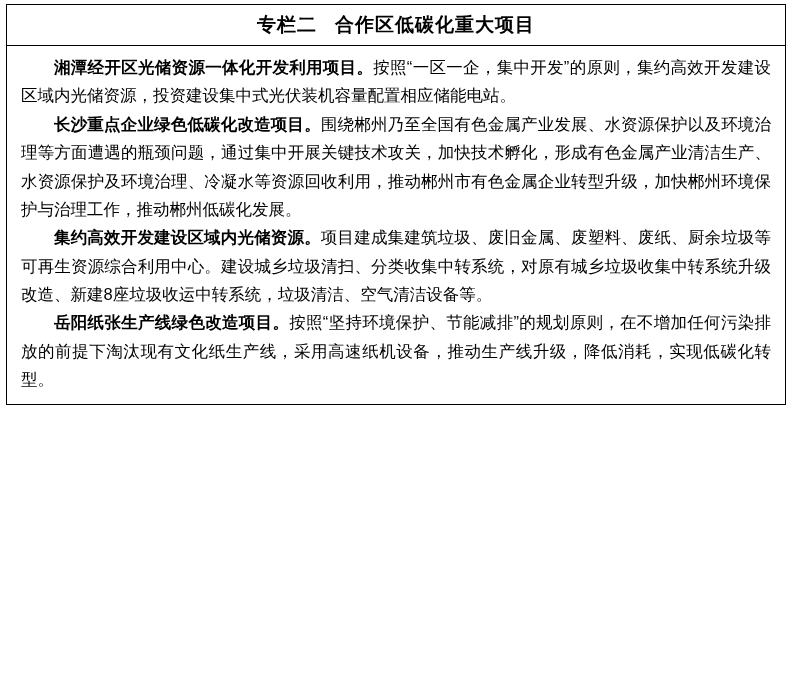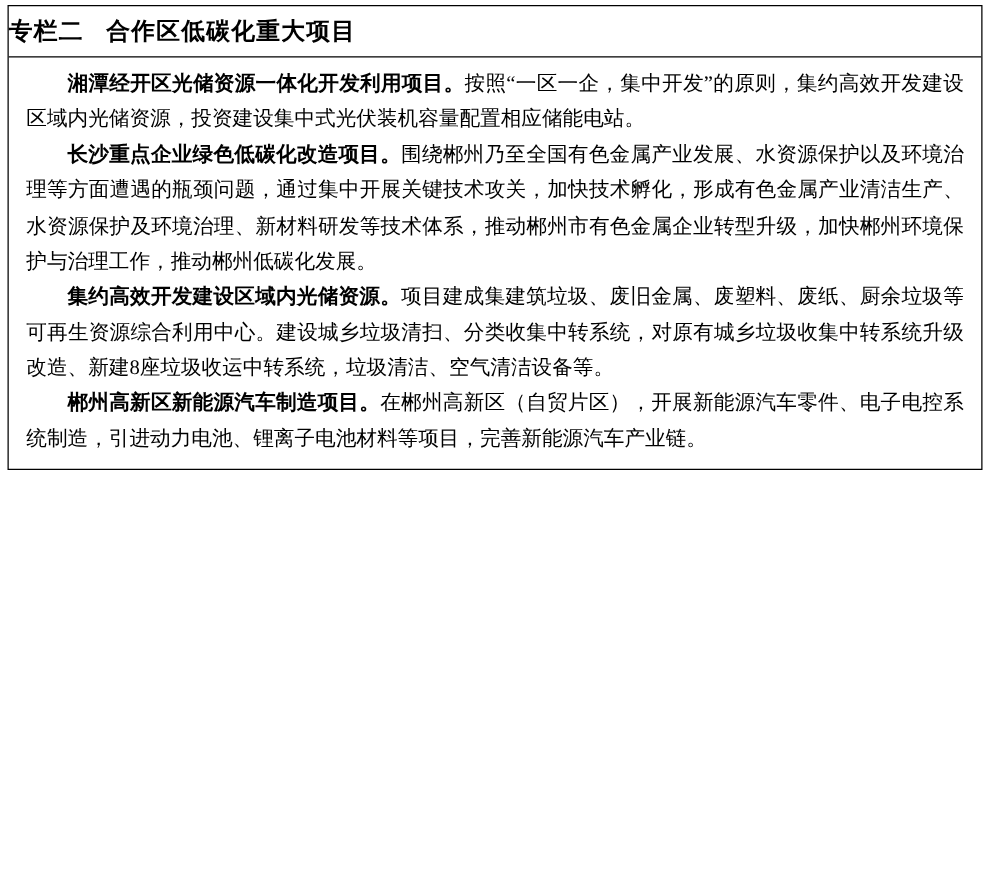--- a/index.html
+++ b/index.html
@@ -15,20 +15,21 @@
   }
   .box {
     position: relative;
     width: 780px;
     margin: 4px auto 0 auto;
     border: 1px solid #000000;
     box-sizing: border-box;
     background: #ffffff;
   }
   .box-title {
+    text-align: center;
     font-size: 19px;
     font-weight: bold;
     letter-spacing: 1px;
     padding: 7px 0 7px 0;
     border-bottom: 1px solid #000000;
     font-family: "DejaVu Serif", "Liberation Serif", serif;
   }
   .box-title .gap {
     display: inline-block;
     width: 18px;
@@ -36,32 +37,32 @@
   .box-body {
     padding: 7px 14px 10px 14px;
   }
   p.para {
     margin: 0;
     font-size: 16.5px;
     line-height: 1.72;
     text-align: justify;
     text-justify: inter-ideograph;
     text-indent: 2em;
-    font-family: Liberation Serif, serif;
+    font-family: Liberation Sans, sans-serif;
   }
   p.para b {
     font-weight: bold;
   }
 </style>
 </head>
 <body>
 
 <div class="box">
   <div class="box-title">
     <span>专栏二</span><span class="gap"></span><span>合作区低碳化重大项目</span>
   </div>
   <div class="box-body">
     <p class="para"><b>湘潭经开区光储资源一体化开发利用项目。</b><span>按照“一区一企，集中开发”的原则，集约高效开发建设区域内光储资源，投资建设集中式光伏装机容量配置相应储能电站。</span></p>
-    <p class="para"><b>长沙重点企业绿色低碳化改造项目。</b><span>围绕郴州乃至全国有色金属产业发展、水资源保护以及环境治理等方面遭遇的瓶颈问题，通过集中开展关键技术攻关，加快技术孵化，形成有色金属产业清洁生产、水资源保护及环境治理、新材料研发等技术体系，推动郴州市有色金属企业转型升级，加快郴州环境保护与治理工作，推动郴州低碳化发展。</span></p>
+    <p class="para"><b>长沙重点企业绿色低碳化改造项目。</b><span>围绕郴州乃至全国有色金属产业发展、水资源保护以及环境治理等方面遭遇的瓶颈问题，通过集中开展关键技术攻关，加快技术孵化，形成有色金属产业清洁生产、水资源保护及环境治理、冷凝水等资源回收利用，推动郴州市有色金属企业转型升级，加快郴州环境保护与治理工作，推动郴州低碳化发展。</span></p>
     <p class="para"><b>集约高效开发建设区域内光储资源。</b><span>项目建成集建筑垃圾、废旧金属、废塑料、废纸、厨余垃圾等可再生资源综合利用中心。建设城乡垃圾清扫、分类收集中转系统，对原有城乡垃圾收集中转系统升级改造、新建8座垃圾收运中转系统，垃圾清洁、空气清洁设备等。</span></p>
-    <p class="para"><b>郴州高新区新能源汽车制造项目。</b><span>在郴州高新区（自贸片区），开展新能源汽车零件、电子电控系统制造，引进动力电池、锂离子电池材料等项目，完善新能源汽车产业链。</span></p>
+    <p class="para"><b>岳阳纸张生产线绿色改造项目。</b><span>按照“坚持环境保护、节能减排”的规划原则，在不增加任何污染排放的前提下淘汰现有文化纸生产线，采用高速纸机设备，推动生产线升级，降低消耗，实现低碳化转型。</span></p>
   </div>
 </div>
 
 </body></html>

